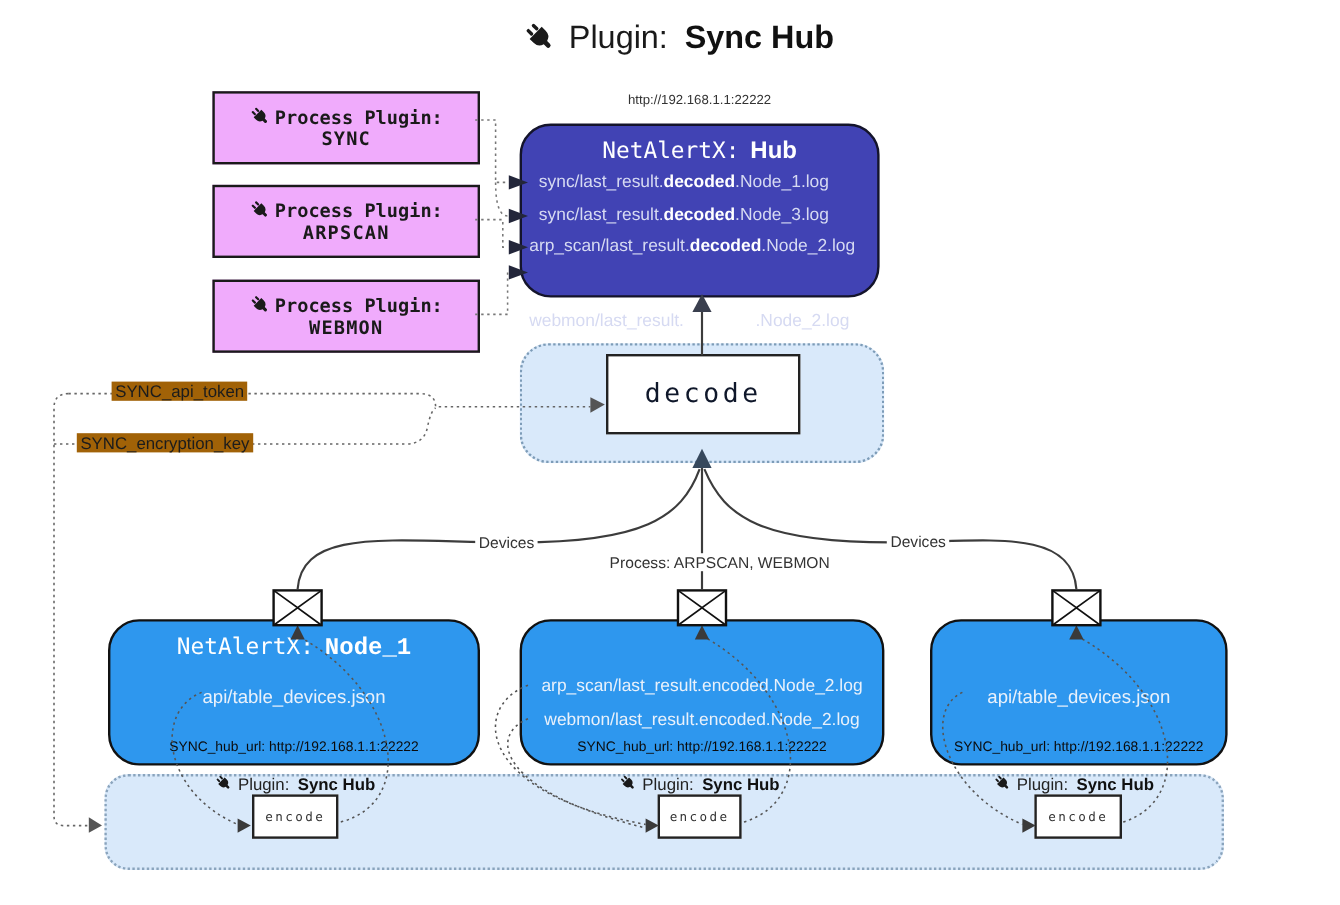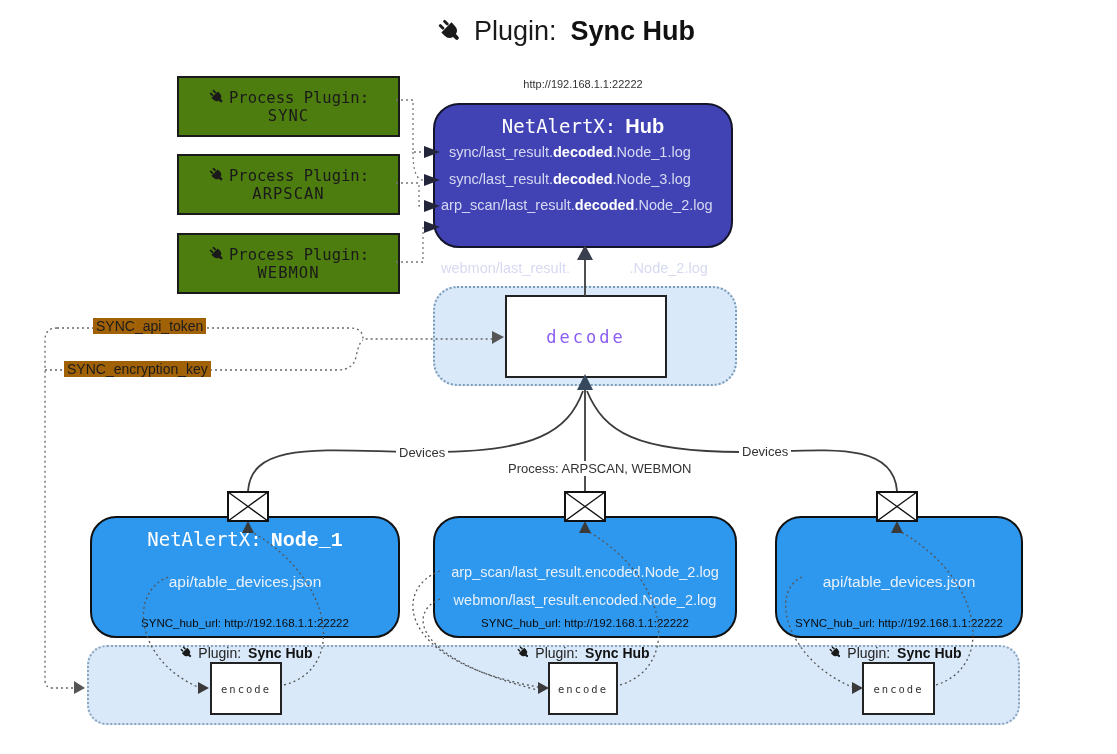--- a/index.html
+++ b/index.html
@@ -6,22 +6,22 @@
   body{width:1117px;height:754px;position:relative;background:#ffffff;overflow:hidden;
        font-family:"Liberation Sans",sans-serif;color:#1a1a1a;}
   .abs{position:absolute;}
   .mono{font-family:"DejaVu Sans Mono",monospace;}
 
   
   #title{left:436px;top:16px;display:flex;align-items:center;gap:8px;font-size:27px;z-index:4;}
   #title .t-name{font-weight:700;color:#111;margin-left:6px;}
 
   
-  .proc-box{left:177px;width:219px;height:57px;background:#4d7c0f;border:2px solid #1a1a1a;
-            display:flex;flex-direction:column;align-items:center;justify-content:center;z-index:2;}
+  .proc-box{left:177px;width:219px;height:57px;background:#f0abfc;border:2px solid #1a1a1a;
+            display:flex;flex-direction:column;align-items:center;justify-content:center;z-index:2;font-weight:bold;}
   .proc-line1{display:flex;align-items:center;gap:2px;font-size:15.5px;}
   .proc-name{font-size:15.5px;letter-spacing:1px;}
 
   
   #hub-url{left:433px;top:78px;width:300px;text-align:center;font-size:11px;color:#333;z-index:4;}
   #hub{left:433px;top:103px;width:300px;height:145px;background:#4143b4;border:2px solid #14142b;
        border-radius:26px;z-index:2;box-sizing:border-box;}
   #hub .hub-title{position:absolute;top:10px;left:0;right:0;text-align:center;color:#fff;}
   .hub-title .tp{font-size:19px;}
   .hub-title .tn{font-size:20px;font-weight:700;margin-left:9px;font-family:"Liberation Sans",sans-serif;}
@@ -29,23 +29,23 @@
             white-space:nowrap;box-sizing:border-box;}
   .hub-line b{color:#ffffff;font-weight:700;}
   .hl1{top:39px;padding-left:14px;}
   .hl2{top:66px;padding-left:14px;}
   .hl3{top:92px;padding-left:6px;}
   .hl4{top:120px;padding-left:6px;margin-top:35px;}
 
   
   #decode-panel{left:433px;top:286px;width:304px;height:100px;background:#d9e9fa;
                 border:2px dotted #7d9cb8;border-radius:24px;z-index:1;box-sizing:border-box;}
-  #decode-box{left:505px;top:295px;width:162px;height:83px;background:#fff;border:2.5px solid #222;
-              display:flex;align-items:center;justify-content:center;font-size:17px;letter-spacing:3px;
-              color:#8b5cf6;z-index:2;box-sizing:border-box;}
+  #decode-box{left:505px;top:295px;width:162px;height:67px;background:#fff;border:2.5px solid #222;
+              display:flex;align-items:center;justify-content:center;font-size:22px;letter-spacing:3px;
+              color:#0f172a;z-index:2;box-sizing:border-box;}
 
   
   .tok{z-index:4;font-size:14px;color:#1c1c1c;background:#a16207;padding:0 3px;}
   #tok-api{left:93px;top:318px;}
   #tok-enc{left:64px;top:361px;}
 
   
   .edge-label{z-index:4;font-size:13px;color:#333;background:#fff;padding:0 3px;white-space:nowrap;}
   #lbl-dev-left{left:396px;top:445px;}
   #lbl-dev-right{left:739px;top:444px;}
@@ -62,21 +62,21 @@
   .node-title .tn{font-size:20px;font-weight:700;margin-left:9px;font-family:Liberation Mono, monospace;}
   .node-line{position:absolute;left:0;right:0;text-align:center;color:#e9f1fb;white-space:nowrap;}
   .nl-single{top:55px;font-size:15.5px;}
   .nl-a{top:46px;font-size:14.5px;}
   .nl-b{top:74px;font-size:14.5px;}
   .node-footer{position:absolute;bottom:7px;left:0;right:0;text-align:center;font-size:11.5px;color:#0b0b0b;}
 
   
   #encode-panel{left:87px;top:645px;width:933px;height:80px;background:#d9e9fa;
                 border:2px dotted #8aa4bd;border-radius:20px;z-index:1;box-sizing:border-box;}
-  .encode-box{top:662px;height:53px;background:#fff;border:2px solid #222;display:flex;
+  .encode-box{top:662px;height:37px;background:#fff;border:2px solid #222;display:flex;
               align-items:center;justify-content:center;font-size:10.5px;letter-spacing:2px;
               color:#333;z-index:2;box-sizing:border-box;}
   #enc1{left:210px;width:72px;}
   #enc2{left:548px;width:70px;}
   #enc3{left:862px;width:73px;}
   .enc-label{top:645px;width:190px;display:flex;align-items:center;justify-content:center;gap:3px;
              font-size:14px;color:#222;z-index:4;}
   .enc-label .pn{font-weight:700;margin-left:4px;color:#111;}
   #encl1{left:151px;}
   #encl2{left:488px;}

